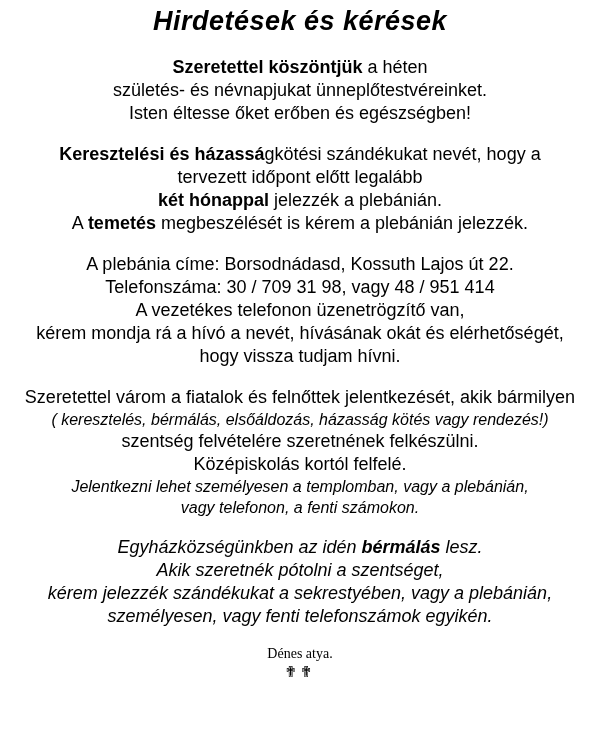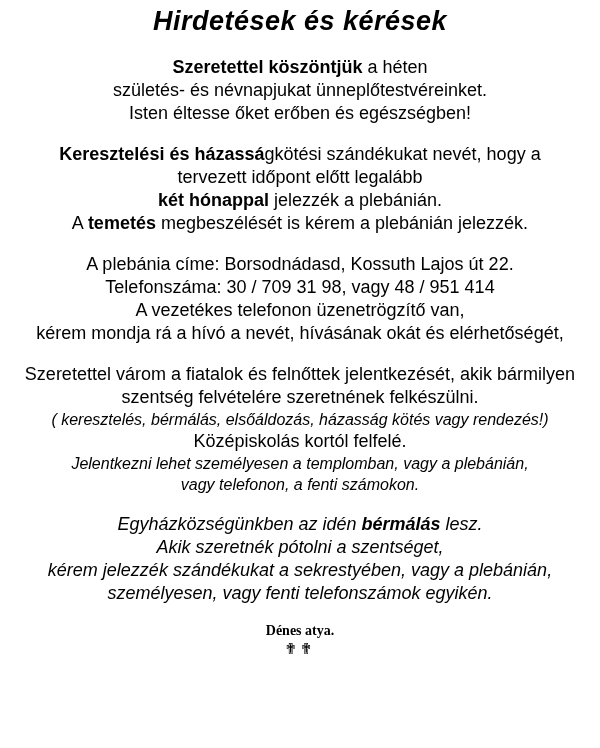--- a/index.html
+++ b/index.html
@@ -26,21 +26,21 @@
     margin: 9px 0 18px 0;
     font-size: 18px;
     line-height: 23px;
     text-align: center;
   }
   .line { white-space: nowrap; }
   .line.small-line { line-height: 20px; }
   span.b { font-weight: bold; }
   span.i { font-style: italic; }
   span.small { font-size: 16px; }
-  .footer { margin-top: 16px; font-weight: bold; }
+  .footer { margin-top: 16px; }
   .signature {
     font-family: "Liberation Serif", serif;
     font-size: 14px;
     line-height: 16px;
   }
   .crosses {
     font-family: "DejaVu Sans", sans-serif;
     font-size: 15px;
     line-height: 20px;
     letter-spacing: 3px;
@@ -61,25 +61,26 @@
         <div class="line"><span class="b">Keresztelési és házassá</span><span>gkötési szándékukat nevét, hogy a</span></div>
         <div class="line"><span>tervezett időpont előtt legalább</span></div>
         <div class="line"><span class="b">két hónappal</span><span> jelezzék a plebánián.</span></div>
         <div class="line"><span>A </span><span class="b">temetés</span><span> megbeszélését is kérem a plebánián jelezzék.</span></div>
       </div>
       <div class="para">
         <div class="line"><span>A plebánia címe: Borsodnádasd, Kossuth Lajos út 22.</span></div>
         <div class="line"><span>Telefonszáma: 30 / 709 31 98, vagy 48 / 951 414</span></div>
         <div class="line"><span>A vezetékes telefonon üzenetrögzítő van,</span></div>
         <div class="line"><span>kérem mondja rá a hívó a nevét, hívásának okát és elérhetőségét,</span></div>
+        <div class="line"><span>hogy vissza tudjam hívni.</span></div>
       </div>
       <div class="para">
         <div class="line"><span>Szeretettel várom a fiatalok és felnőttek jelentkezését, akik bármilyen</span></div>
+        <div class="line small-line"><span class="i small">( keresztelés, bérmálás, elsőáldozás, házasság kötés vagy rendezés!)</span></div>
         <div class="line"><span>szentség felvételére szeretnének felkészülni.</span></div>
-        <div class="line small-line"><span class="i small">( keresztelés, bérmálás, elsőáldozás, házasság kötés vagy rendezés!)</span></div>
         <div class="line"><span>Középiskolás kortól felfelé.</span></div>
         <div class="line small-line"><span class="i small">Jelentkezni lehet személyesen a templomban, vagy a plebánián,</span></div>
         <div class="line small-line"><span class="i small">vagy telefonon, a fenti számokon.</span></div>
       </div>
       <div class="para">
         <div class="line"><span class="i">Egyházközségünkben az idén </span><span class="b i">bérmálás</span><span class="i"> lesz.</span></div>
         <div class="line"><span class="i">Akik szeretnék pótolni a szentséget,</span></div>
         <div class="line"><span class="i">kérem jelezzék szándékukat a sekrestyében, vagy a plebánián,</span></div>
         <div class="line"><span class="i">személyesen, vagy fenti telefonszámok egyikén.</span></div>
       </div>

